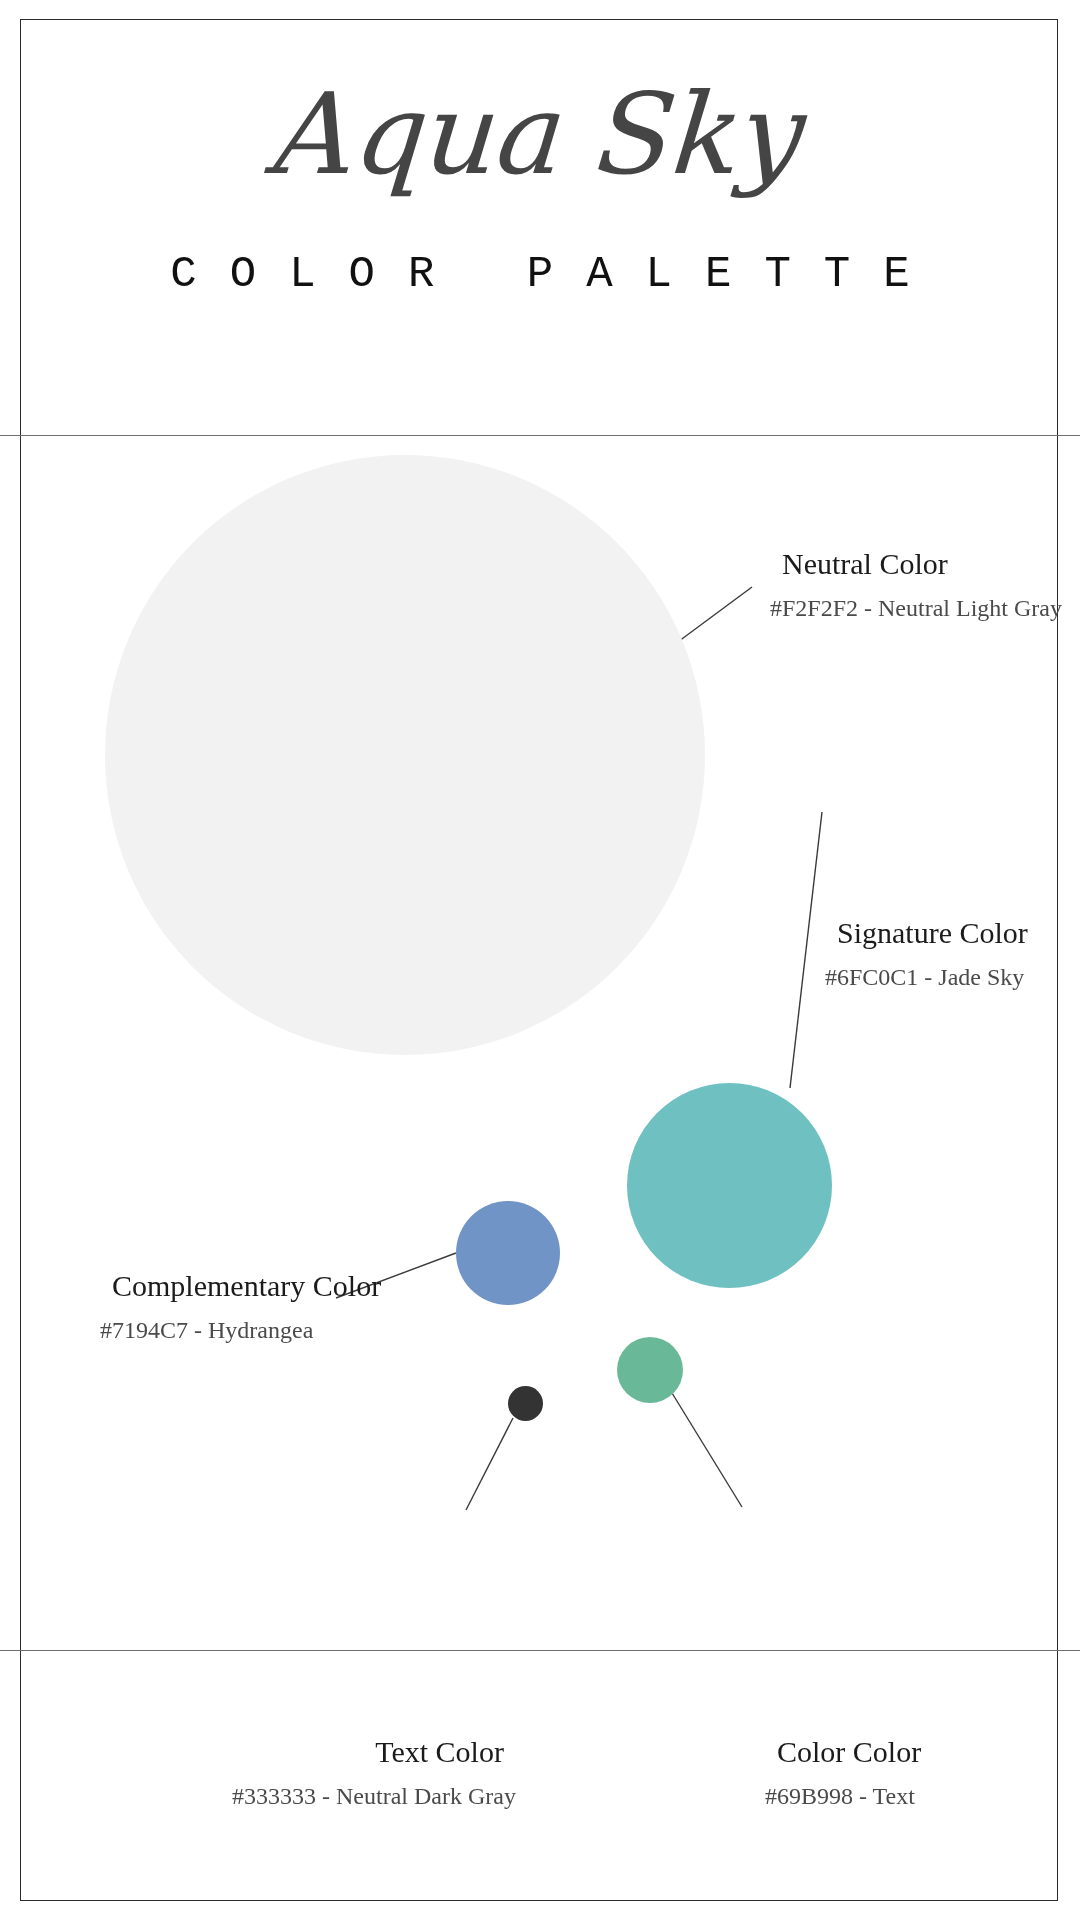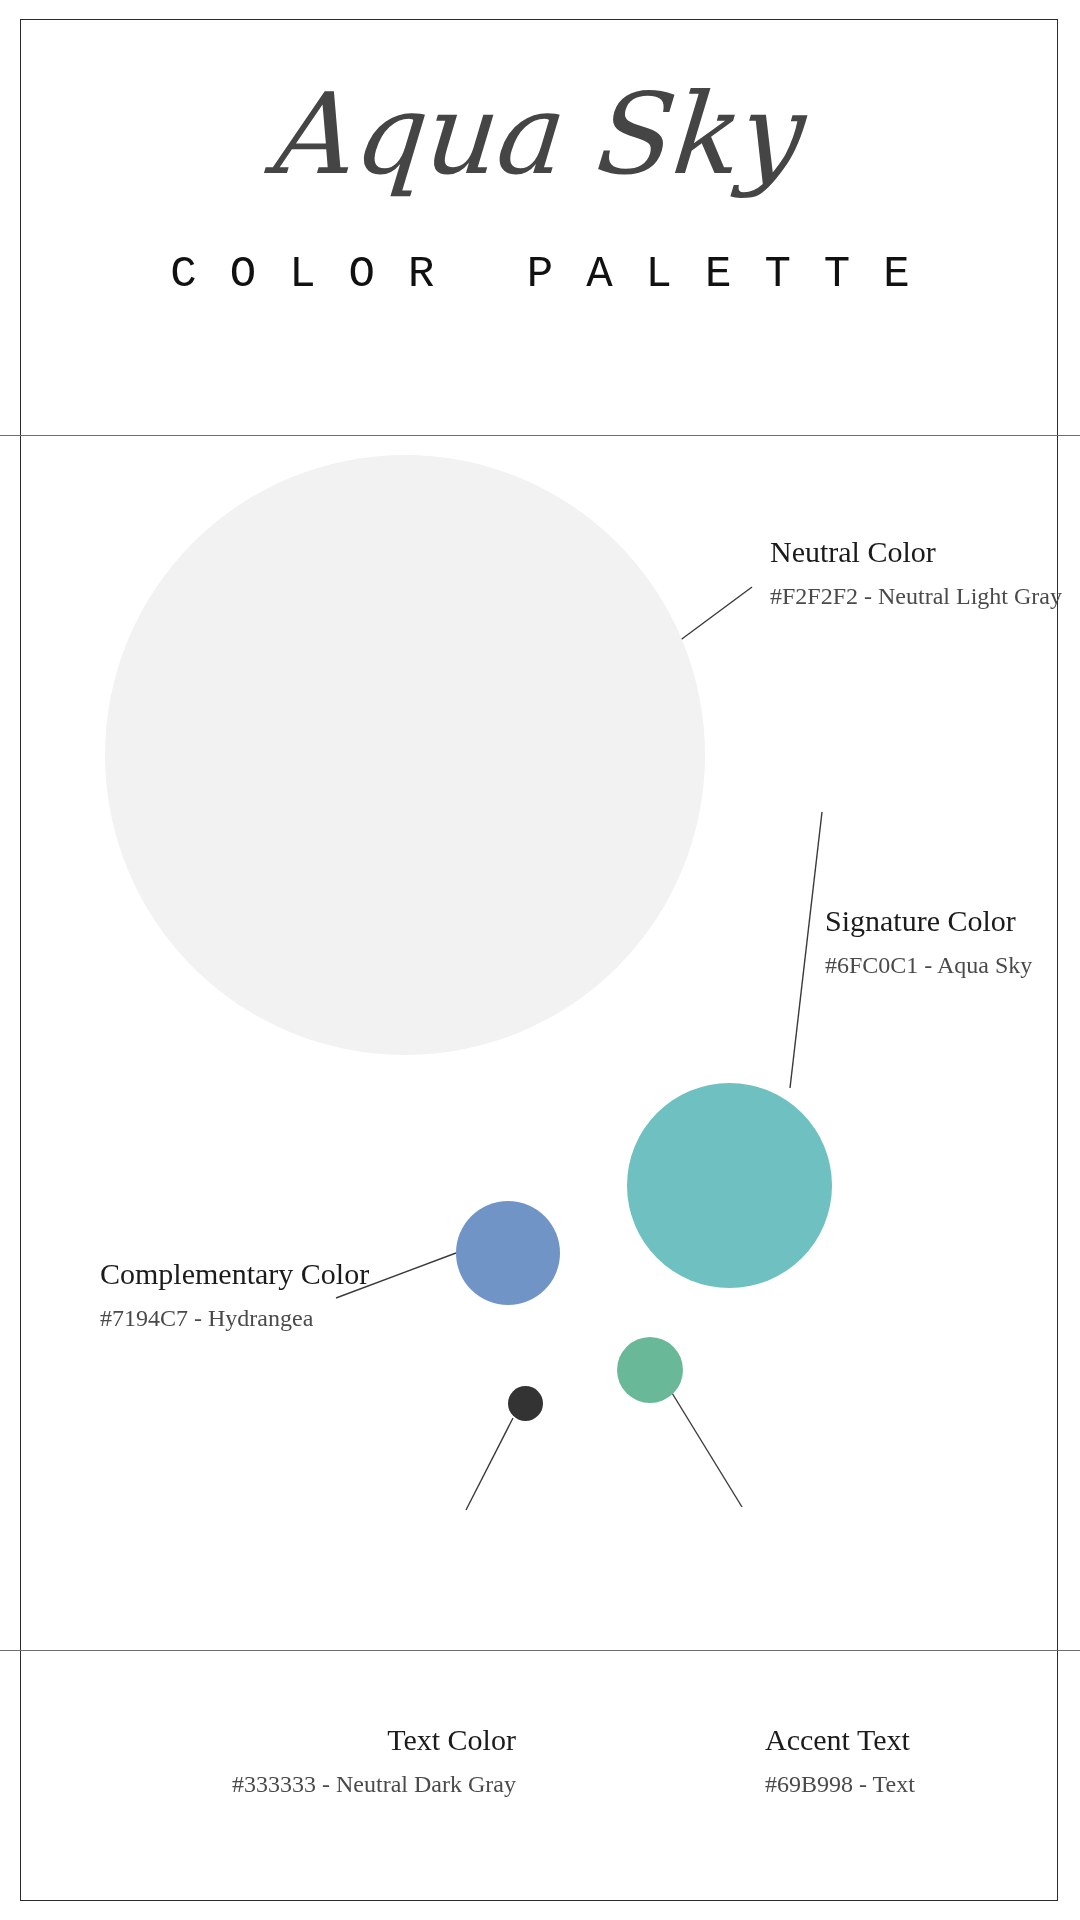--- a/index.html
+++ b/index.html
@@ -102,21 +102,21 @@
   
   .label-block {
     position: absolute;
   }
   .label-title {
     font-family: "Liberation Serif", "DejaVu Serif", serif;
     font-size: 30px;
     line-height: 1.1;
     color: #1b1b1b;
     white-space: nowrap;
-    margin: 0;
+    margin: 12px;
   }
   .label-sub {
     font-family: "Liberation Serif", "DejaVu Serif", serif;
     font-size: 24px;
     line-height: 1.2;
     color: #4a4a4a;
     white-space: nowrap;
     margin-top: 14px;
   }
 
@@ -175,34 +175,34 @@
 
     <div class="swatch" id="swatch-text" style="left:508px; top:951px; width:35px; height:35px; background:#333333;"></div>
 
     <div class="label-block" style="left:770px; top:100px;">
       <div class="label-title">Neutral Color</div>
       <div class="label-sub">#F2F2F2 - Neutral Light Gray</div>
     </div>
 
     <div class="label-block" style="left:825px; top:469px;">
       <div class="label-title">Signature Color</div>
-      <div class="label-sub">#6FC0C1 - Aqua Sky</div>
+      <div class="label-sub">#6FC0C1 - Jade Sky</div>
     </div>
 
     <div class="label-block" style="left:100px; top:822px;">
       <div class="label-title">Complementary Color</div>
       <div class="label-sub">#7194C7 - Hydrangea</div>
     </div>
 
     <div class="label-block" style="left:232px; top:1288px;text-align:right;">
       <div class="label-title">Text Color</div>
       <div class="label-sub">#333333 - Neutral Dark Gray</div>
     </div>
 
     <div class="label-block" style="left:765px; top:1288px;">
-      <div class="label-title">Accent Text</div>
+      <div class="label-title">Color Color</div>
       <div class="label-sub">#69B998 - Text</div>
     </div>
 
   </div>
 
 
 </div>
 
 </body></html>

